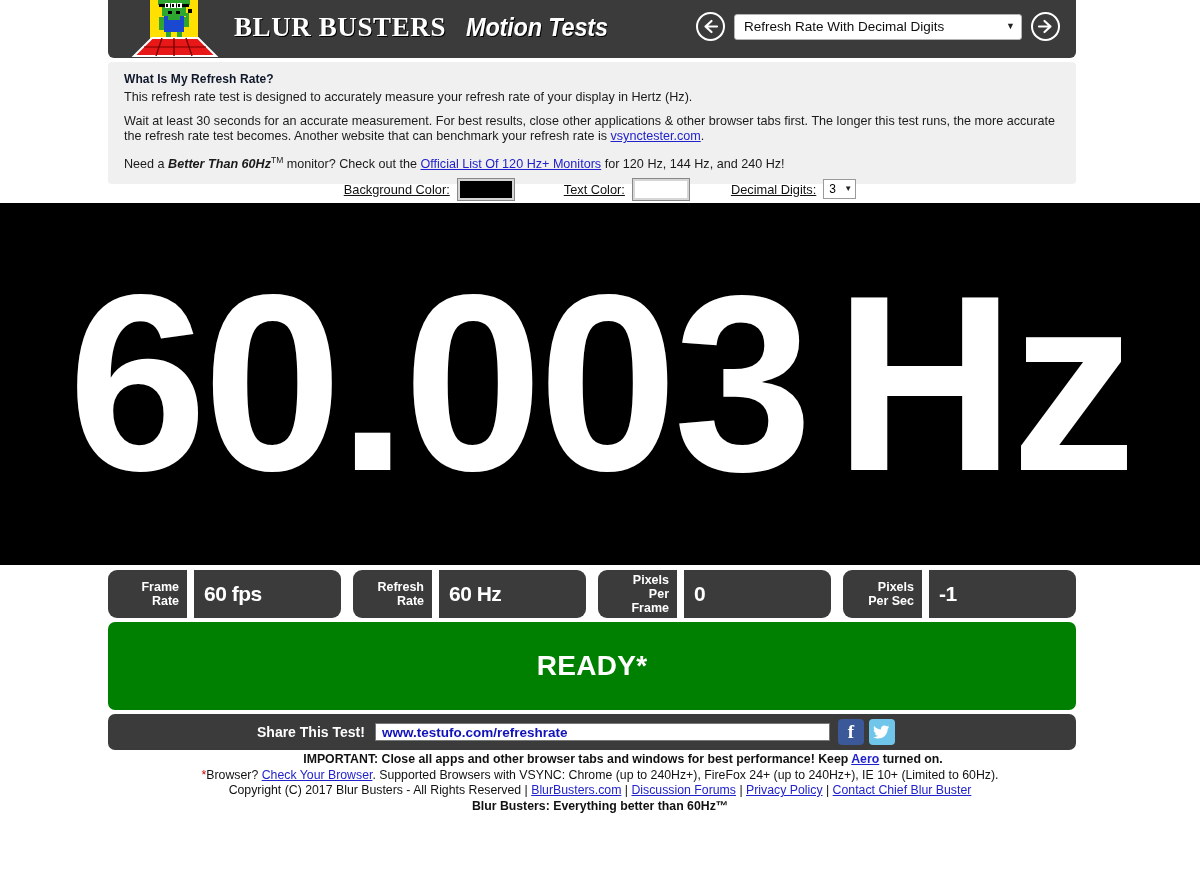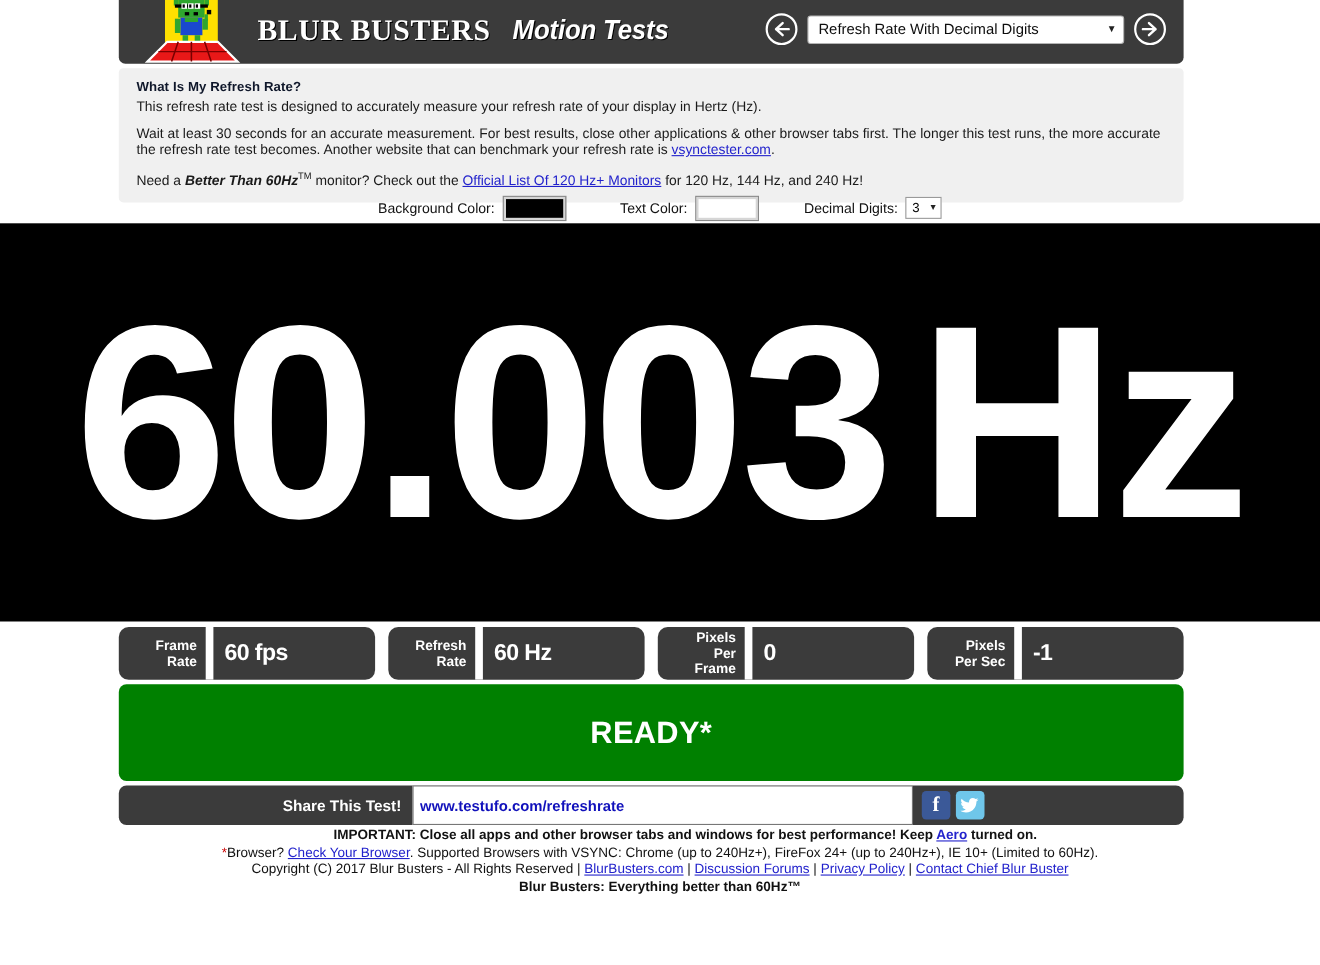--- a/index.html
+++ b/index.html
@@ -105,21 +105,21 @@
   .ital-bold { font-style: italic; font-weight: bold; }
   sup { font-size: 8.5px; vertical-align: super; }
 
   
   .controls {
     position: absolute; left: 0; top: 176px; width: 1200px; height: 26px;
     display: flex; align-items: center; justify-content: center; gap: 0;
     font-size: 12.8px; color: #111;
   }
   .ctrl { display: flex; align-items: center; }
-  .ctrl-label { white-space: nowrap; }
+  .ctrl-label { white-space: nowrap; text-decoration: underline; }
   .swatch {
     width: 56px; height: 21px;
     border: 2px solid #d6d6d6;
     outline: 1px solid #888;
     margin-left: 8px;
     cursor: pointer;
   }
   .sw-bg { background: #000000; }
   .sw-text { background: #ffffff; }
   .gap-a { width: 50px; }
@@ -212,21 +212,21 @@
   }
   .share-label {
     color: #ffffff;
     font-size: 14px;
     font-weight: bold;
     margin-left: 139px;
     margin-right: 10px;
     white-space: nowrap;
   }
   .share-input {
-    width: 455px; height: 36px;
+    width: 455px; height: 18px;
     background: #ffffff;
     border: 1px solid #777;
     display: flex; align-items: center;
     padding: 0 6px;
     color: #1111bb;
     font-size: 13.5px;
     font-weight: bold;
     cursor: text;
   }
   .social {

